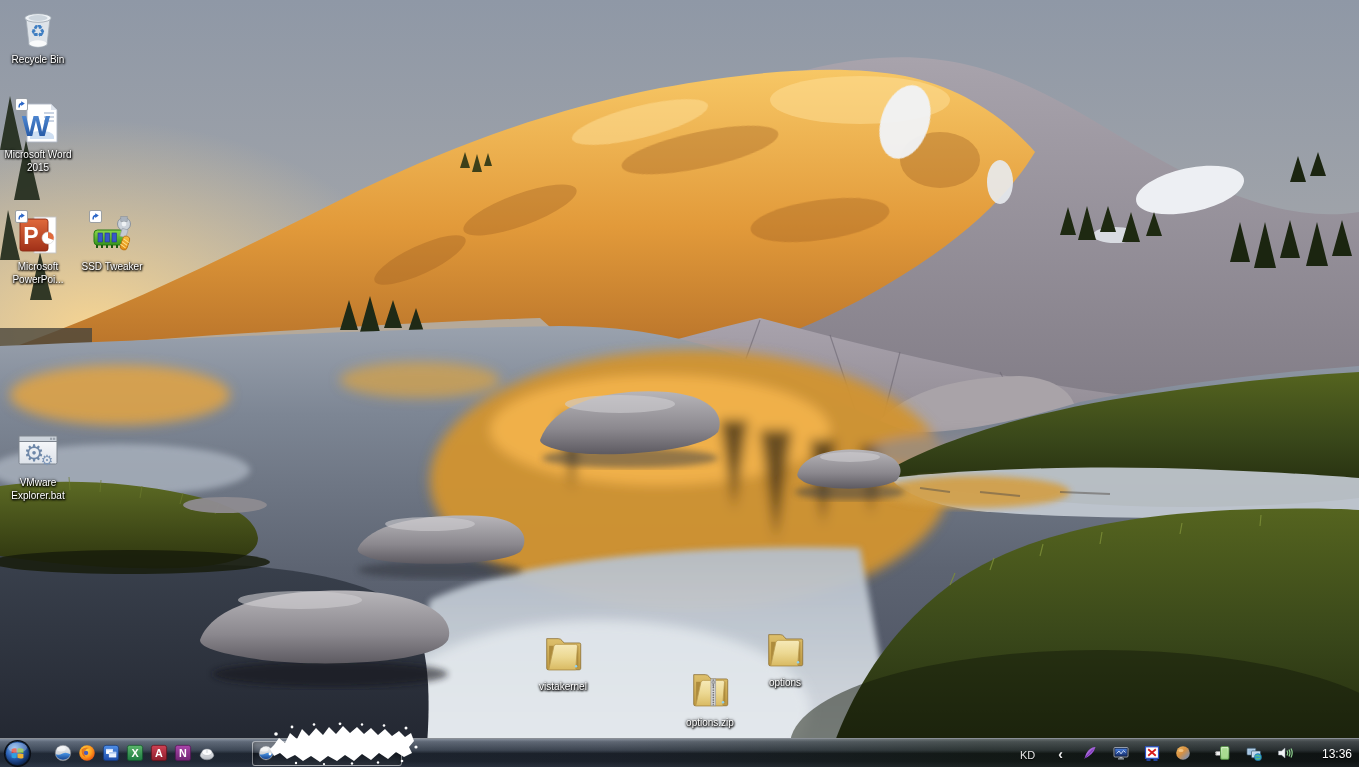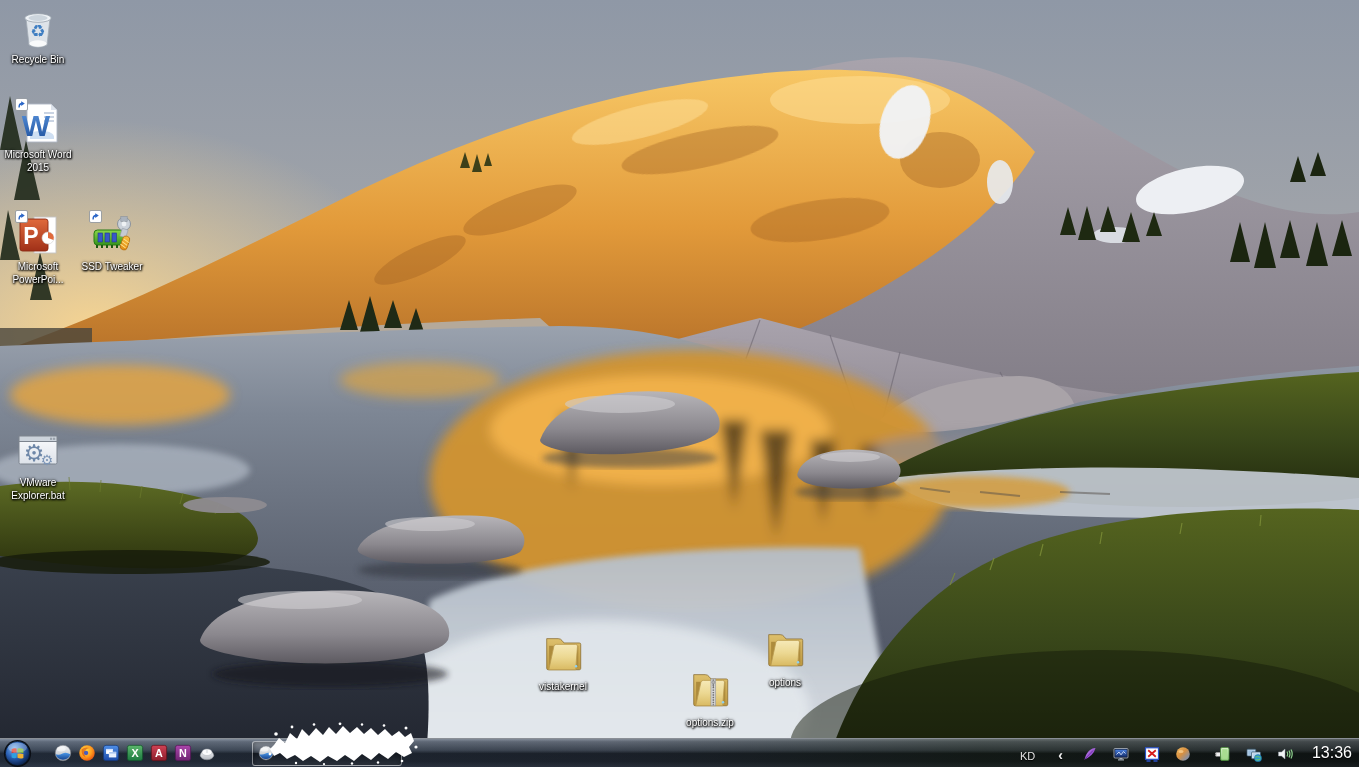--- a/index.html
+++ b/index.html
@@ -42,21 +42,21 @@
   .task-button .tb-icon{width:16px;height:16px;margin-left:5px;display:block;}
   .task-button .tb-icon svg{width:100%;height:100%;display:block;}
   .scribble{position:absolute;left:266px;bottom:2px;width:152px;height:44px;z-index:46;pointer-events:none;}
 
   .tray{margin-left:auto;display:flex;align-items:flex-end;gap:15px;padding-right:7px;}
   .tray .ticon{width:16px;height:16px;}
   .tray .ticon svg{width:100%;height:100%;display:block;}
   .kd{color:#e3e3e3;font-size:11px;margin-right:8px;text-shadow:0 1px 1px #000;}
   .chev{color:#f0f0f0;font-size:14px;font-weight:bold;margin-right:4px;line-height:1;text-shadow:0 1px 1px #000;}
   .gap-l{margin-left:9px;}
-  .clock{color:#fff;font-size:16px;margin-left:4px;text-shadow:0 1px 1px #000;}
+  .clock{color:#fff;font-size:12px;margin-left:14px;text-shadow:0 1px 1px #000;}
 
   svg text{font-family:"Liberation Sans","DejaVu Sans",sans-serif;}
   .qltxt{font-size:12px;font-weight:bold;fill:#fff;text-anchor:middle;}
 </style>
 </head>
 <body>
 
 <svg width="0" height="0" style="position:absolute" aria-hidden="true">
 <defs>
   <linearGradient id="fldBack" x1="0" y1="0" x2="0" y2="1">

